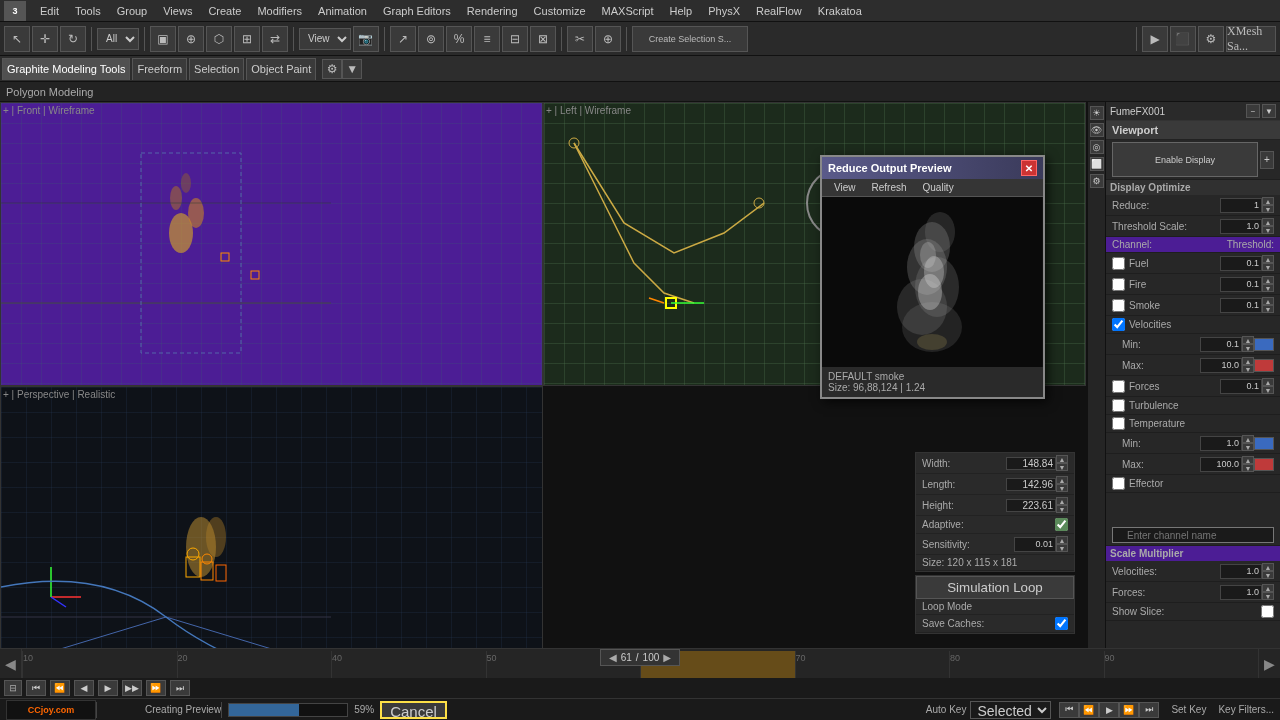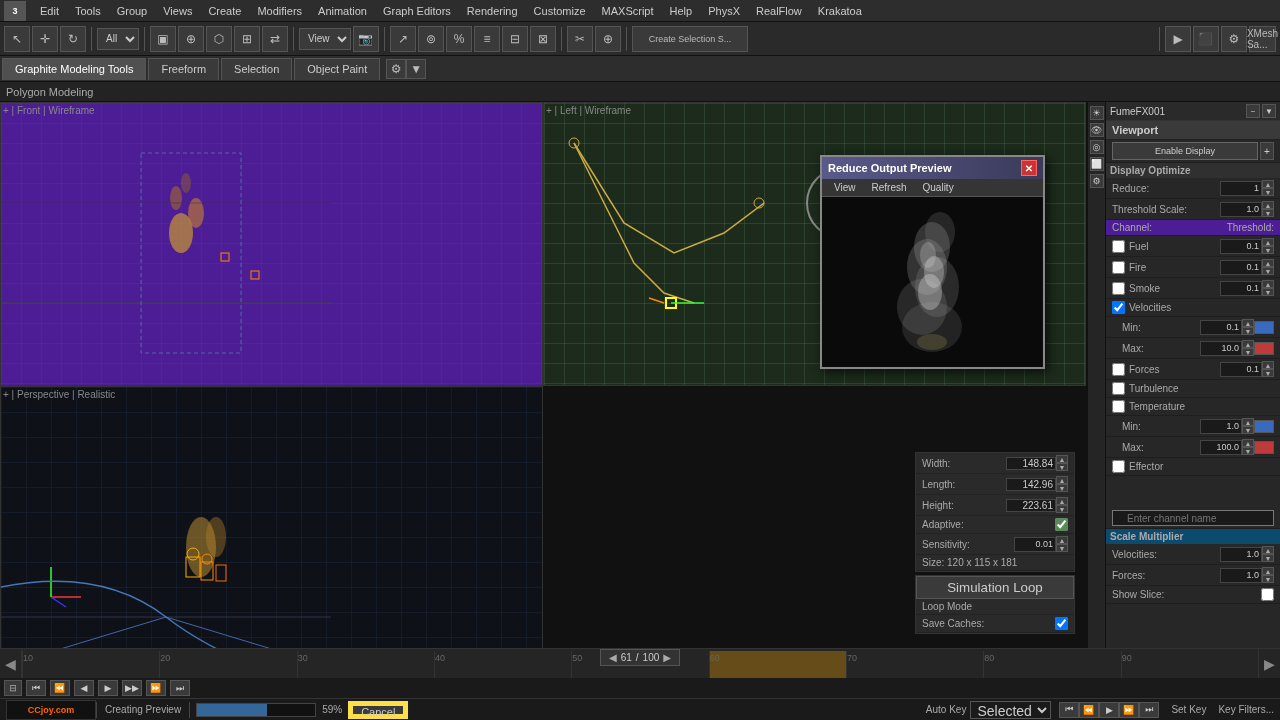--- a/index.html
+++ b/index.html
@@ -61,21 +61,21 @@
     #tab-bar {
       height: 26px;
       background: #2d2d2d;
       display: flex;
       align-items: center;
       padding: 0 2px;
       border-bottom: 1px solid #111;
     }
     .tab {
       height: 22px;
-      padding: 0 12px;
+      padding: 0 4px;
       background: #3a3a3a;
       border: 1px solid #555;
       border-bottom: none;
       display: flex; align-items: center;
       cursor: pointer;
       font-size: 11px;
       color: #ccc;
       margin-right: 2px;
     }
     .tab.active { background: #505050; color: #fff; }
@@ -259,21 +259,21 @@
     #status-bar {
       position: fixed;
       bottom: 0; left: 0; right: 0;
       height: 22px;
       background: #1a1a1a;
       border-top: 1px solid #333;
       display: flex; align-items: center;
       padding: 0 6px;
       font-size: 10px; color: #aaa;
     }
-    .status-item { padding: 0 8px; }
+    .status-item { padding: 0 0; margin-left: 48px; }
     .status-sep { width: 1px; height: 16px; background: #444; }
 
     
     #key-controls {
       display: flex; align-items: center; gap: 4px;
       margin-left: auto;
     }
     .key-label { font-size: 10px; color: #aaa; }
     .key-dropdown {
       height: 18px; background: #1a1a1a; border: 1px solid #555;
@@ -391,21 +391,21 @@
   <div class="tool-btn">✂</div>
   <div class="tool-btn">⊕</div>
   <div class="tool-sep"></div>
   <div style="flex:1; display:flex; align-items:center;">
     <div class="tool-btn" style="width:116px; font-size:9px;">Create Selection S...</div>
   </div>
   <div class="tool-sep"></div>
   <div class="tool-btn">▶</div>
   <div class="tool-btn">⬛</div>
   <div class="tool-btn">⚙</div>
-  <div class="tool-btn" style="width:27px; font-size:10px;">XMesh Sa...</div>
+  <div class="tool-btn" style="width:50px; font-size:12px;font-family:Liberation Serif, serif;">XMesh Sa...</div>
 </div>
 
 <div id="tab-bar">
   <div class="tab active">Graphite Modeling Tools</div>
   <div class="tab">Freeform</div>
   <div class="tab">Selection</div>
   <div class="tab">Object Paint</div>
   <div class="tab-extra">
     <div class="tool-btn" style="width:20px; height:20px;">⚙</div>
     <div class="tool-btn" style="width:20px; height:20px;">▼</div>
@@ -505,21 +505,21 @@
       <div style="display:flex; gap:2px;">
         <div style="width:14px;height:14px;background:#3a3a3a;border:1px solid #555;cursor:pointer;font-size:8px;display:flex;align-items:center;justify-content:center;">−</div>
         <div style="width:14px;height:14px;background:#3a3a3a;border:1px solid #555;cursor:pointer;font-size:8px;display:flex;align-items:center;justify-content:center;">▼</div>
       </div>
     </div>
 
     <div class="fr-section-title">
       <span>Viewport</span>
     </div>
     <div class="fr-row">
-      <button style="flex:1; height:18px; background:#3a3a3a; border:1px solid #666; color:#ccc; font-size:9px; cursor:pointer;">Enable Display</button>
+      <button style="flex:1; height:35px; background:#3a3a3a; border:1px solid #666; color:#ccc; font-size:9px; cursor:pointer;">Enable Display</button>
       <div style="width:14px;height:18px;background:#3a3a3a;border:1px solid #555;cursor:pointer;font-size:10px;display:flex;align-items:center;justify-content:center;margin-left:2px;">+</div>
     </div>
 
     <div style="background:#303030; padding:2px 4px; font-size:10px; font-weight:bold; color:#aaa;">Display Optimize</div>
     <div class="fr-row">
       <span class="fr-label">Reduce:</span>
       <input class="fr-input" value="1" style="">
       <div class="spinners">
           <div class="spinner-btn">▲</div>
           <div class="spinner-btn">▼</div>
@@ -629,21 +629,21 @@
     </div>
 
     <div class="fr-row">
       <input type="checkbox" class="fr-check" style="">
       <span class="fr-label">Effector</span>
     </div>
     <div class="fr-row">
       <input class="fr-channel-input" placeholder="Enter channel name" style="">
     </div>
 
-    <div style="background:#0c4a6e; padding:2px 4px; font-size:10px; font-weight:bold; color:#aaa;">Scale Multiplier</div>
+    <div style="background:#4c1d95; padding:2px 4px; font-size:10px; font-weight:bold; color:#aaa;">Scale Multiplier</div>
     <div class="fr-row">
       <span class="fr-label">Velocities:</span>
       <input class="fr-input" value="1.0" style="">
       <div class="spinners">
           <div class="spinner-btn">▲</div>
           <div class="spinner-btn">▼</div>
         </div>
     </div>
     <div class="fr-row">
       <span class="fr-label">Forces:</span>
@@ -684,20 +684,24 @@
       <ellipse cx="105" cy="70" rx="20" ry="28" fill="rgba(150,150,150,0.3)"></ellipse>
       <ellipse cx="110" cy="50" rx="18" ry="25" fill="rgba(160,160,160,0.28)"></ellipse>
       <ellipse cx="118" cy="35" rx="15" ry="20" fill="rgba(140,140,140,0.22)"></ellipse>
 
       <ellipse cx="108" cy="95" rx="12" ry="18" fill="rgba(220,220,220,0.35)"></ellipse>
       <ellipse cx="112" cy="75" rx="10" ry="16" fill="rgba(230,230,230,0.3)"></ellipse>
       <ellipse cx="106" cy="58" rx="8" ry="13" fill="rgba(210,210,210,0.28)"></ellipse>
 
       <ellipse cx="110" cy="145" rx="15" ry="8" fill="rgba(200,180,100,0.2)"></ellipse>
     </svg>
+  </div>
+  <div class="popup-info">
+    <div>DEFAULT smoke</div>
+    <div>Size: 96,88,124 | 1.24</div>
   </div>
 </div>
 
 <div id="props-panel">
   <div class="props-row">
     <span class="props-label">Width:</span>
     <span class="props-value">148.84</span>
     <div class="spinners">
         <div class="spinner-btn">▲</div>
         <div class="spinner-btn">▼</div>
@@ -750,21 +754,20 @@
 <div id="timeline" style="position:fixed; bottom:22px; left:0; right:0; height:50px;">
   <div id="timeline-bar">
 
     <div style="position:absolute; left:0; top:0; bottom:0; width:22px; background:#252525; border-right:1px solid #333; display:flex; align-items:center; justify-content:center; cursor:pointer; font-size:14px; color:#888;">◀</div>
     <div style="position:absolute; right:0; top:0; bottom:0; width:22px; background:#252525; border-left:1px solid #333; display:flex; align-items:center; justify-content:center; cursor:pointer; font-size:14px; color:#888;">▶</div>
 
     <div style="position:absolute; left:22px; right:22px; top:0; bottom:0; overflow:hidden;">
       <div style="display:flex; height:100%; padding-top:2px;">
         <div class="timeline-tick">10</div>
         <div class="timeline-tick">20</div>
-        <div class="timeline-tick">30</div>
         <div class="timeline-tick">40</div>
         <div class="timeline-tick">50</div>
         <div class="timeline-tick" style="background:rgba(255,170,0,0.3);">60</div>
         <div class="timeline-tick">70</div>
         <div class="timeline-tick">80</div>
         <div class="timeline-tick">90</div>
       </div>
     </div>
   </div>
 
@@ -795,21 +798,21 @@
   </div>
   <div class="status-sep"></div>
   <span class="status-item">Creating Preview</span>
   <div class="status-sep"></div>
 
   <div style="width:120px; height:14px; background:#111; border:1px solid #444; position:relative; margin: 0 6px;">
     <div style="width:59%; height:100%; background:#336699;"></div>
   </div>
   <span>59%</span>
 
-  <button style="height:18px; padding:0 8px; background:#3a3a3a; border:5px solid #fde047; color:#ccc; font-size:11px; cursor:pointer; margin-left:6px;">Cancel</button>
+  <button style="height:18px; padding:0 8px; background:#3a3a3a; border:2px solid #fde047; color:#ccc; font-size:15px; cursor:pointer; margin-left:6px;">Cancel</button>
 
   <div id="key-controls">
     <span class="key-label">Auto Key</span>
     <select class="key-dropdown">
       <option>Selected</option>
     </select>
 
     <div style="display:flex; margin-left:4px;">
       <div class="transport-btn">⏮</div>
       <div class="transport-btn">⏪</div>

